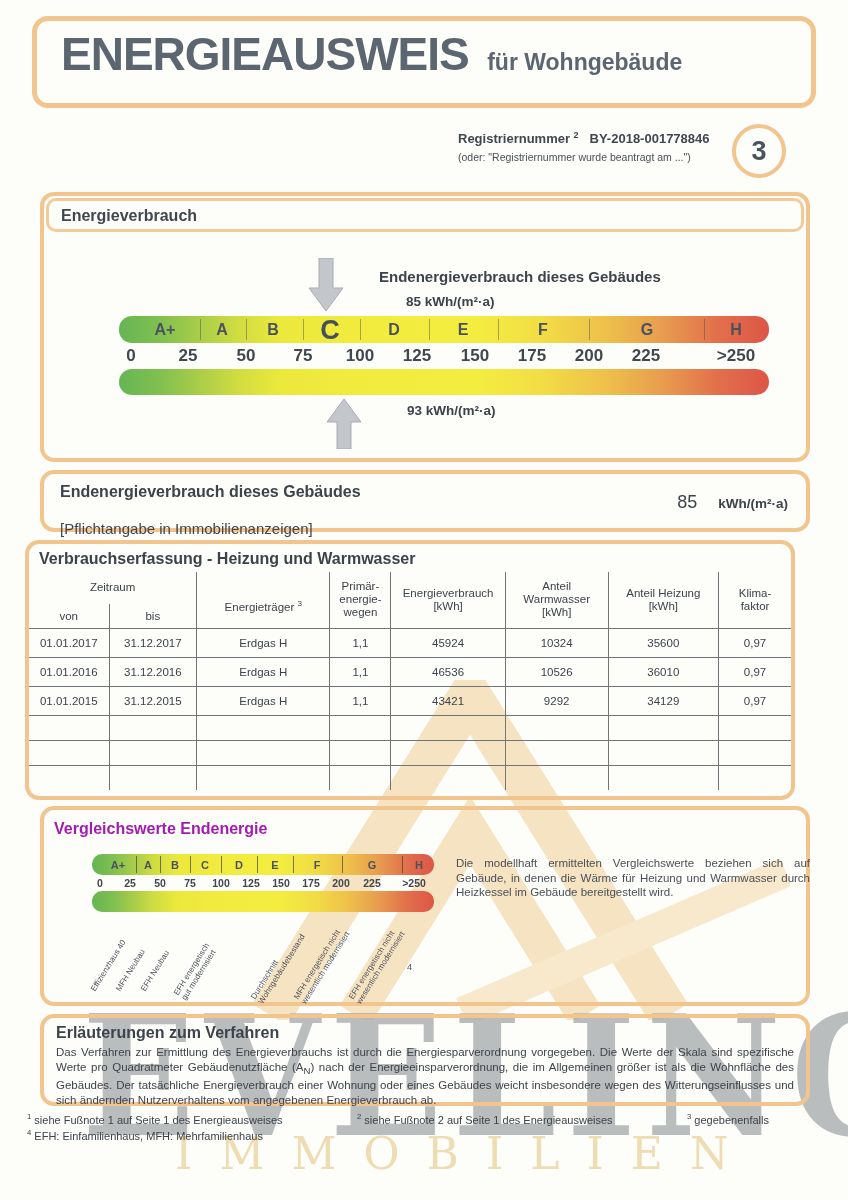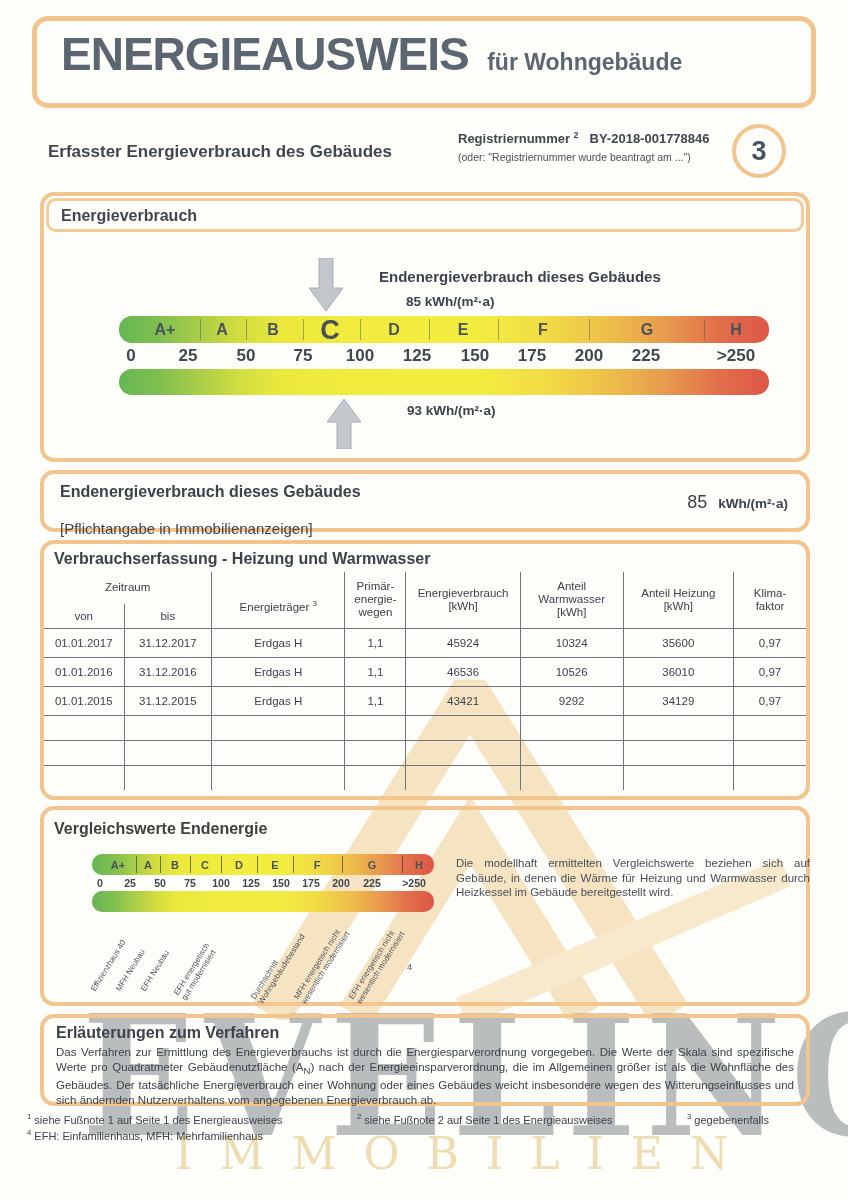--- a/index.html
+++ b/index.html
@@ -44,41 +44,41 @@
   #numStrip{position:relative;height:26px;background:transparent;}
   .stick{position:absolute;top:50%;transform:translate(-50%,-50%);font-size:17px;font-weight:bold;color:#3f474f;}
   #primValue{position:absolute;left:363px;top:207px;font-size:13.5px;font-weight:600;color:#3c434b;}
   #primLabel{position:absolute;left:352px;top:229px;font-size:15px;font-weight:bold;color:#3c434b;}
 
   
   #mandBox{left:40px;top:470px;width:770px;height:62px;padding:9px 16px;box-sizing:border-box;}
   #mandTitle{font-size:16px;font-weight:bold;color:#3c434b;}
   #mandSub{font-size:15px;color:#3e454d;margin-top:19px;}
   #mandVal{position:absolute;right:18px;top:18px;font-size:18px;color:#3c434b;}
-  #mandVal b{font-size:13.5px;font-weight:bold;margin-left:6px;}
-
-  
-  #tableBox{left:40px;top:540px;width:770px;height:260px;overflow:hidden;}
+  #mandVal b{font-size:13.5px;font-weight:bold;margin-left:16px;}
+
+  
+  #tableBox{left:25px;top:540px;width:770px;height:260px;overflow:hidden;}
   #tableTitle{font-size:16px;font-weight:bold;color:#3c434b;padding:6px 0 0 10px;height:22px;}
   table{border-collapse:collapse;width:100%;table-layout:fixed;}
   th,td{border:1px solid #70757a;font-size:11.5px;font-weight:normal;color:#3d434b;text-align:center;
     padding:0 2px;white-space:pre-line;box-sizing:border-box;}
   th{line-height:1.15;}
   tr.h1 th{border-bottom:none;height:32px;vertical-align:middle;}
   tr.h2 th{border-top:none;height:24px;vertical-align:bottom;padding-bottom:4px;}
   tr.h1 th.span2{vertical-align:middle;}
   td{height:29px;}
   tr.empty td{height:25px;}
   table .noL{border-left:none;} table .noR{border-right:none;}
   table tr:first-child th{border-top:none;}
   table tr:last-child td{border-bottom:none;}
 
   
   #compBox{left:40px;top:806px;width:770px;height:200px;}
-  #compTitle{position:absolute;left:10px;top:10px;font-size:16px;font-weight:bold;color:#404040;text-align:center;}
+  #compTitle{position:absolute;left:10px;top:10px;font-size:16px;font-weight:bold;color:#a21caf;text-align:center;}
   #smallScale{position:absolute;left:48px;top:44px;width:342px;}
   #smallScale .gradbar{height:21px;border-radius:10px;}
   #smallScale .slet{font-size:11px;}
   #smallScale .sdiv{top:2px;bottom:2px;background:rgba(50,55,60,.65);}
   #smallNum{position:relative;height:16px;}
   #smallNum .stick{font-size:10.5px;}
   #smallBot{height:13px;border-radius:6px;}
   .rlab{position:absolute;font-size:8px;color:#4a5058;white-space:pre-line;line-height:1.15;
     transform:rotate(-58deg);transform-origin:0 0;width:110px;}
   #compFn{position:absolute;left:363px;top:152px;font-size:9px;color:#4a5058;}
@@ -118,21 +118,20 @@
   </svg>
   <div id="wmEveling" class="z0">EVELING</div>
   <div id="wmImmo" class="z0">IMMOBILIEN</div>
 
   <div id="headerBox" class="z1 obox">
     <span id="bigTitle">ENERGIEAUSWEIS</span>
     <span id="bigSub">für Wohngebäude</span>
   </div>
 
   <div id="sectionBar" class="z1">
-    <div id="sectionTitle">Erfasster Energieverbrauch des Gebäudes</div>
     <div id="registry">
       <div class="l1">
         <span>Registriernummer</span>
         <sup>2</sup>&nbsp;&nbsp;
         <span>BY-2018-001778846</span>
       </div>
       <div class="l2">(oder: "Registriernummer wurde beantragt am ...")</div>
     </div>
     <div id="pageCircle">3</div>
   </div>

